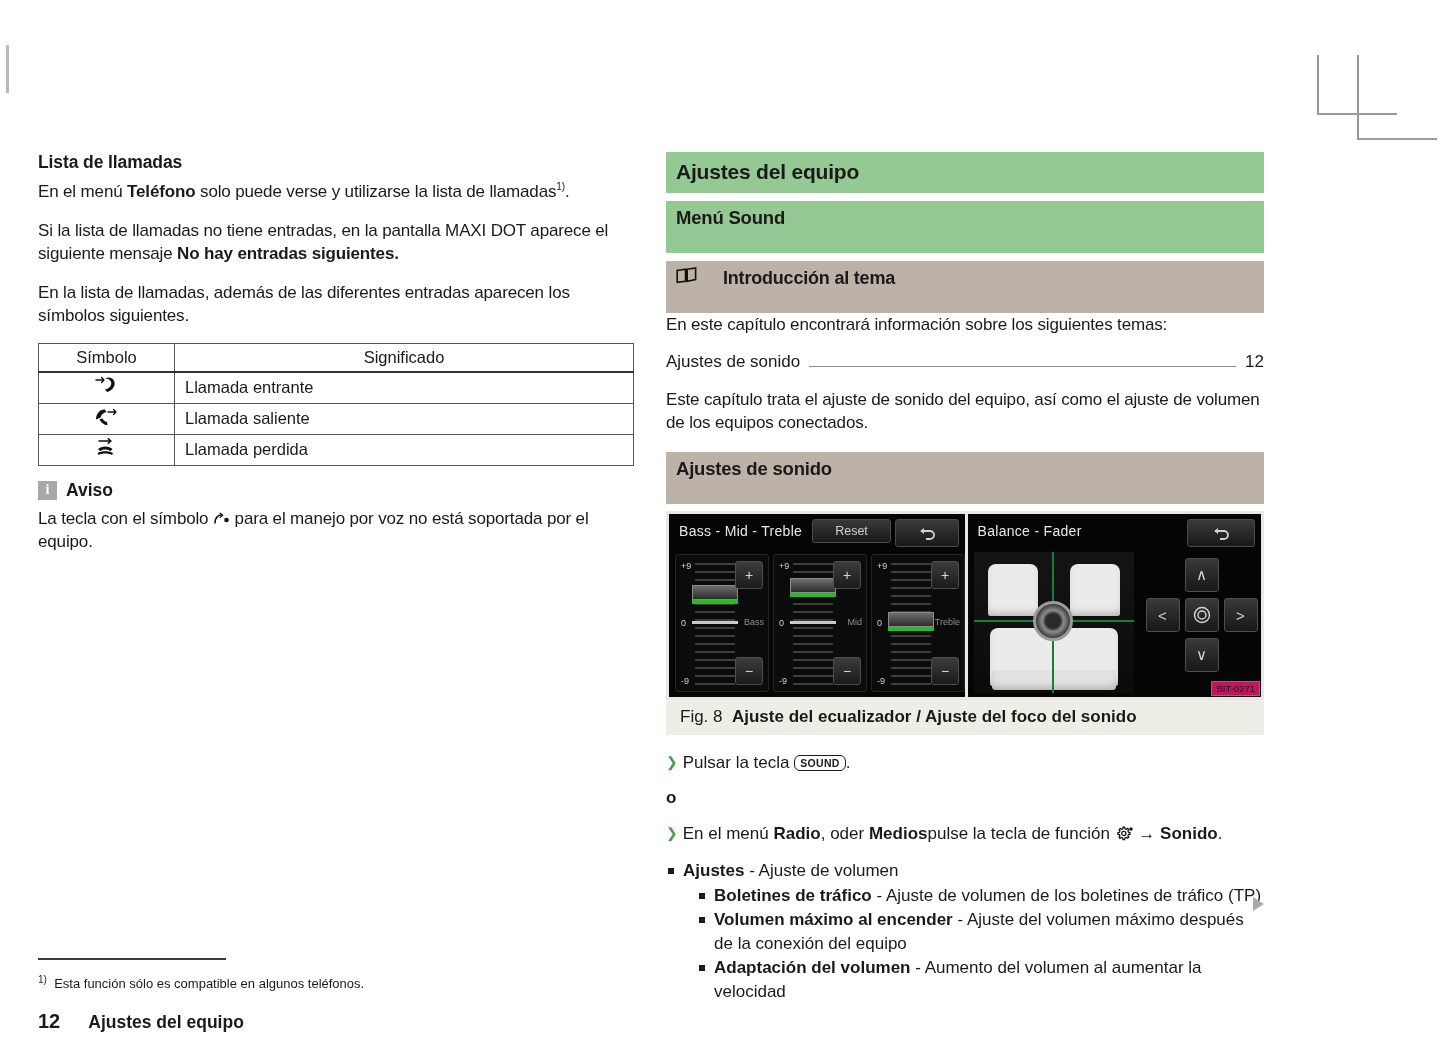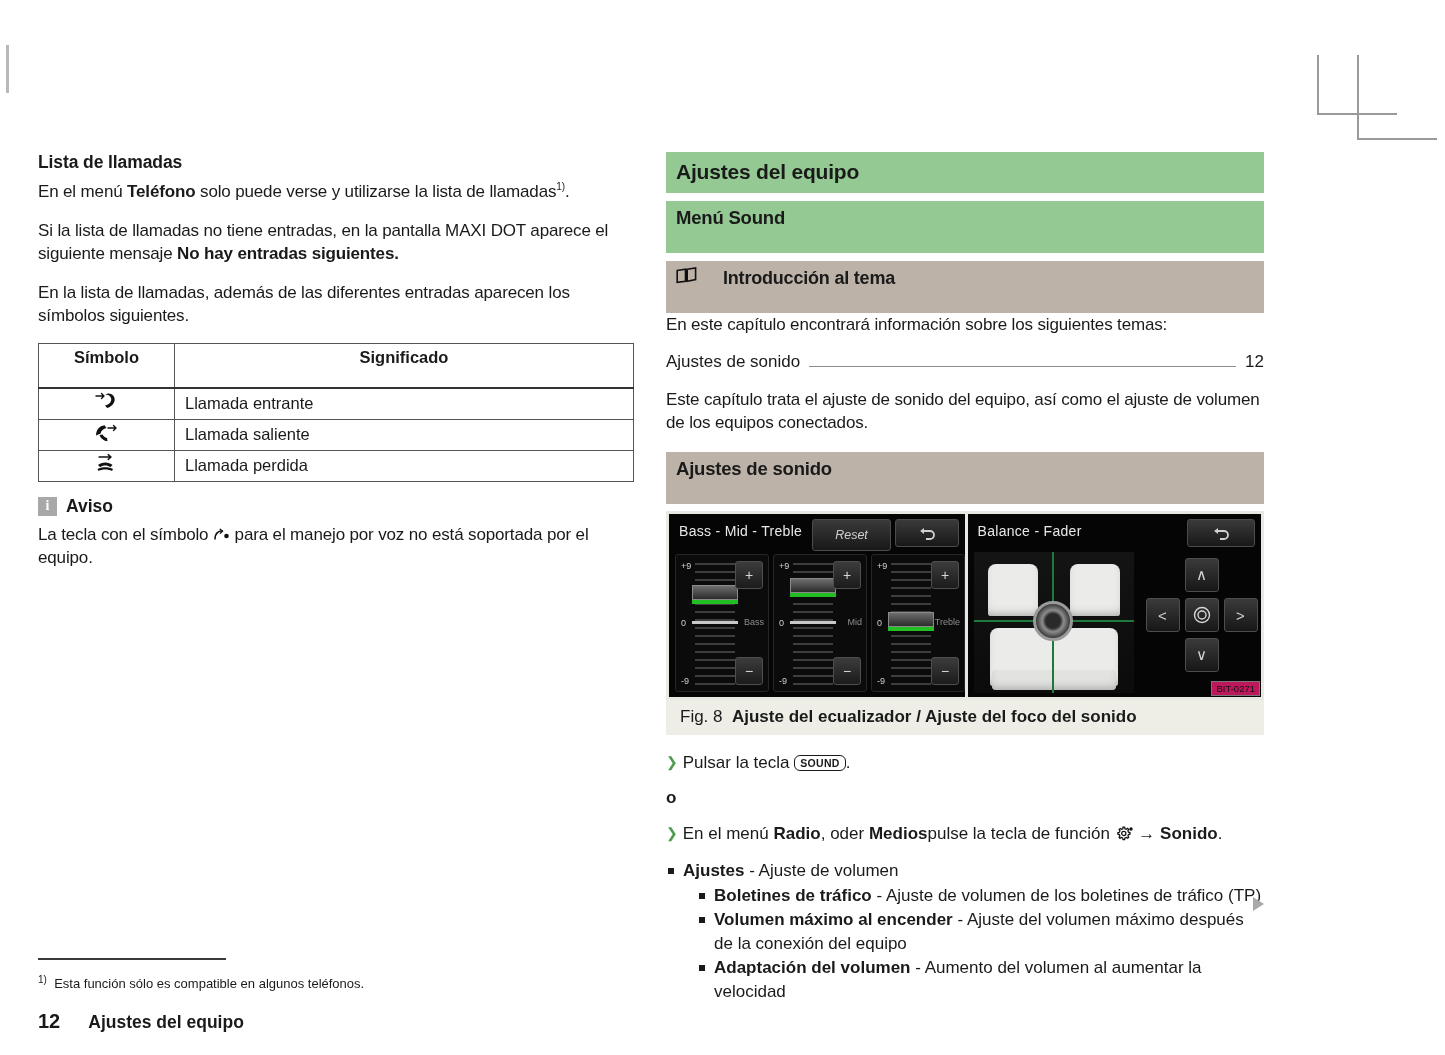--- a/index.html
+++ b/index.html
@@ -62,23 +62,23 @@
     margin-top: 6px;
     margin-bottom: 14px;
   }
   table.symtable th, table.symtable td {
     border: 1px solid #555;
     font-size: 16.5px;
     padding: 3px 6px;
     height: 25px;
   }
   table.symtable thead th {
-    font-weight: bold; text-align: center;
+    font-weight: normal; text-align: center;
     border-bottom: 2px solid #333;
-    padding-top: 4px; padding-bottom: 20px;
+    padding-top: 4px; padding-bottom: 4px;
   }
   table.symtable th.c1, table.symtable td.c1 { width: 136px; text-align: center; }
   table.symtable td.c2 { text-align: left; padding-left: 10px; }
   .phone-ic { display:inline-block; vertical-align:middle; }
 
   
   .note-head {
     display: flex; align-items: center; gap: 9px;
     margin: 6px 0 6px 0;
   }
@@ -127,21 +127,21 @@
     position: absolute; left: 10px; top: 9px;
     color: #e8e8e8; font-size: 14px; letter-spacing: .3px;
   }
   .btn-dark {
     position: absolute;
     background: linear-gradient(#3a3a3a,#181818);
     border: 1px solid #4c4c4c; border-radius: 3px;
     color: #cfcfcf; display:flex; align-items:center; justify-content:center;
     font-size: 12.5px;
   }
-  .btn-reset { left: 143px; top: 5px; width: 79px; height: 32px; font-style: italic; }
+  .btn-reset { left: 143px; top: 5px; width: 79px; height: 24px; }
   .btn-back-l { left: 226px; top: 5px; width: 64px; height: 28px; font-size: 15px;}
   .btn-back-r { right: 6px; top: 5px; width: 68px; height: 28px; font-size: 15px;}
 
   .eq-row { position: absolute; left: 6px; top: 40px; display:flex; gap: 4px;}
   .eq-col {
     width: 94px; height: 138px; position: relative;
     background: #0b0b0b; border: 1px solid #262626; border-radius: 3px;
   }
   .eq-plus, .eq-minus {
     position: absolute; right: 5px; width: 28px; height: 28px;

